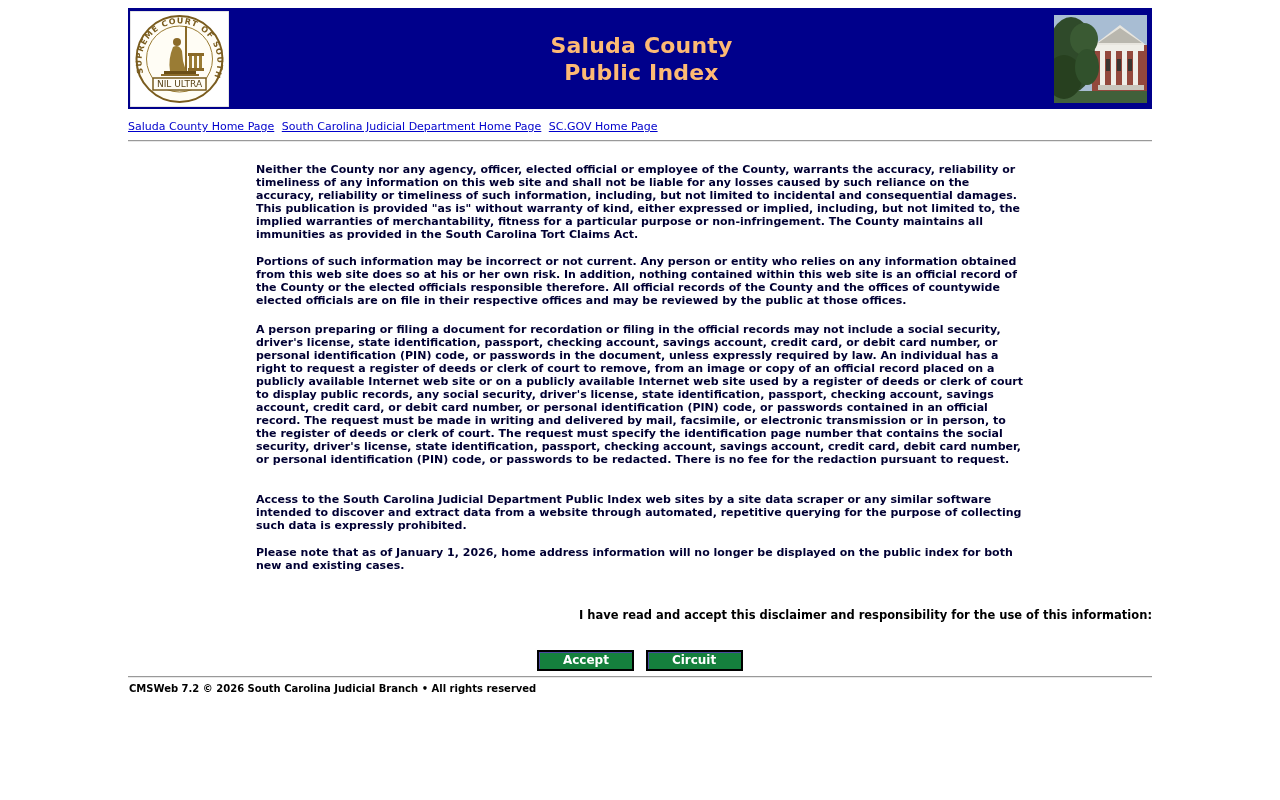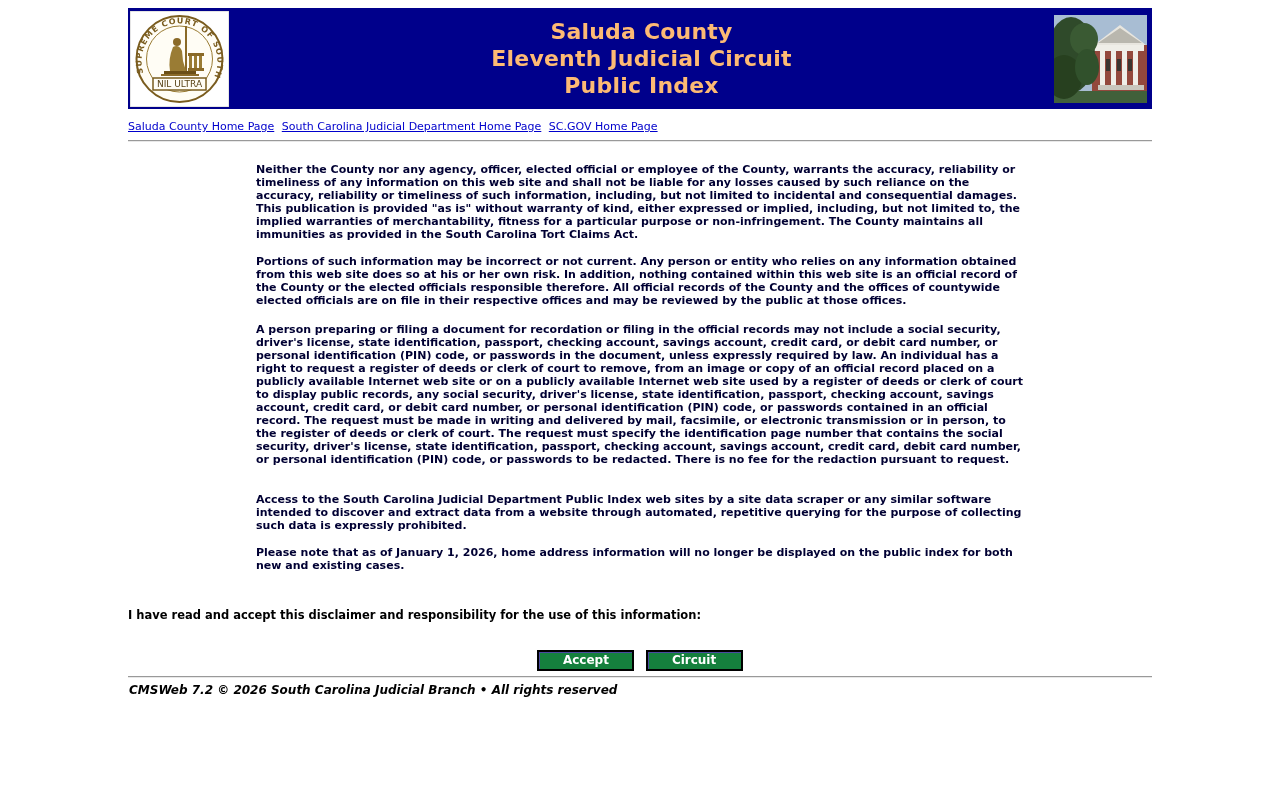--- a/index.html
+++ b/index.html
@@ -64,21 +64,21 @@
     width: 768px;
     margin: 21px auto 0 auto;
     font-size: 11px;
     line-height: 13px;
     font-weight: bold;
     color: #000033;
   }
   .disclaimer p { margin: 0 0 14px 0; }
   .disclaimer p.gap-lg { margin-bottom: 27px; margin-top: 16px; }
   .accept-prompt {
-    text-align: left;
+    text-align: right;
     font-size: 11.5px;
     font-weight: bold;
     color: #000000;
     margin-top: 36px;
   }
   
   .button-row {
     text-align: center;
     margin-top: 27px;
     padding-bottom: 5px;
@@ -93,25 +93,24 @@
     font-size: 12px;
     border: 2px solid #000000;
     box-shadow: inset 1px 1px 0 #4a4aa0;
     margin: 0 3px;
     cursor: pointer;
     padding: 0;
     line-height: 16px;
   }
   
   .footer-text {
-    font-size: 12px;
+    font-size: 10px;
     font-weight: bold;
     color: #000000;
     padding: 5px 0 3px 1px;
-    font-style: italic;
   }
 </style>
 </head>
 <body>
 
 <div class="page">
 
   <div class="header">
 
     <div class="seal-box">
@@ -137,21 +136,20 @@
         <rect x="34" y="60" width="32" height="3" fill="#6b4f16"></rect>
         <rect x="31" y="63" width="38" height="2" fill="#8a6a28"></rect>
 
         <rect x="23" y="67" width="53" height="12" fill="#fffdf5" stroke="#7a5c1e" stroke-width="1.5"></rect>
         <text x="49.5" y="76" text-anchor="middle" font-size="9" fill="#5a4418">NIL ULTRA</text>
       </svg>
     </div>
 
     <div class="header-title">
       <div>Saluda County</div>
-      <div>Eleventh Judicial Circuit</div>
       <div>Public Index</div>
     </div>
 
     <div class="photo-box">
       <svg width="93" height="88" viewBox="0 0 93 88">
         <rect x="0" y="0" width="93" height="88" fill="#a8bdd3"></rect>
 
         <rect x="38" y="30" width="55" height="48" fill="#93483c"></rect>
         <polygon points="40,30 92,30 66,10" fill="#e8e6df"></polygon>
         <polygon points="44,28 88,28 66,13" fill="#b9b7ae"></polygon>

